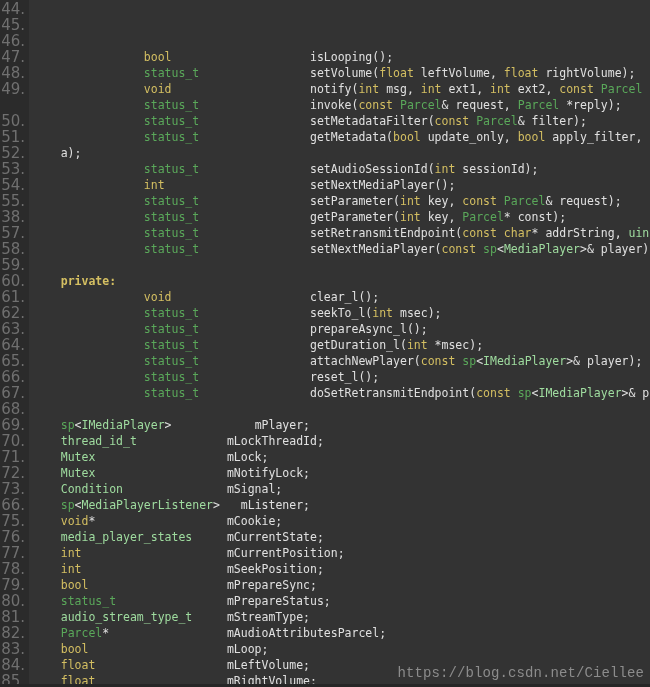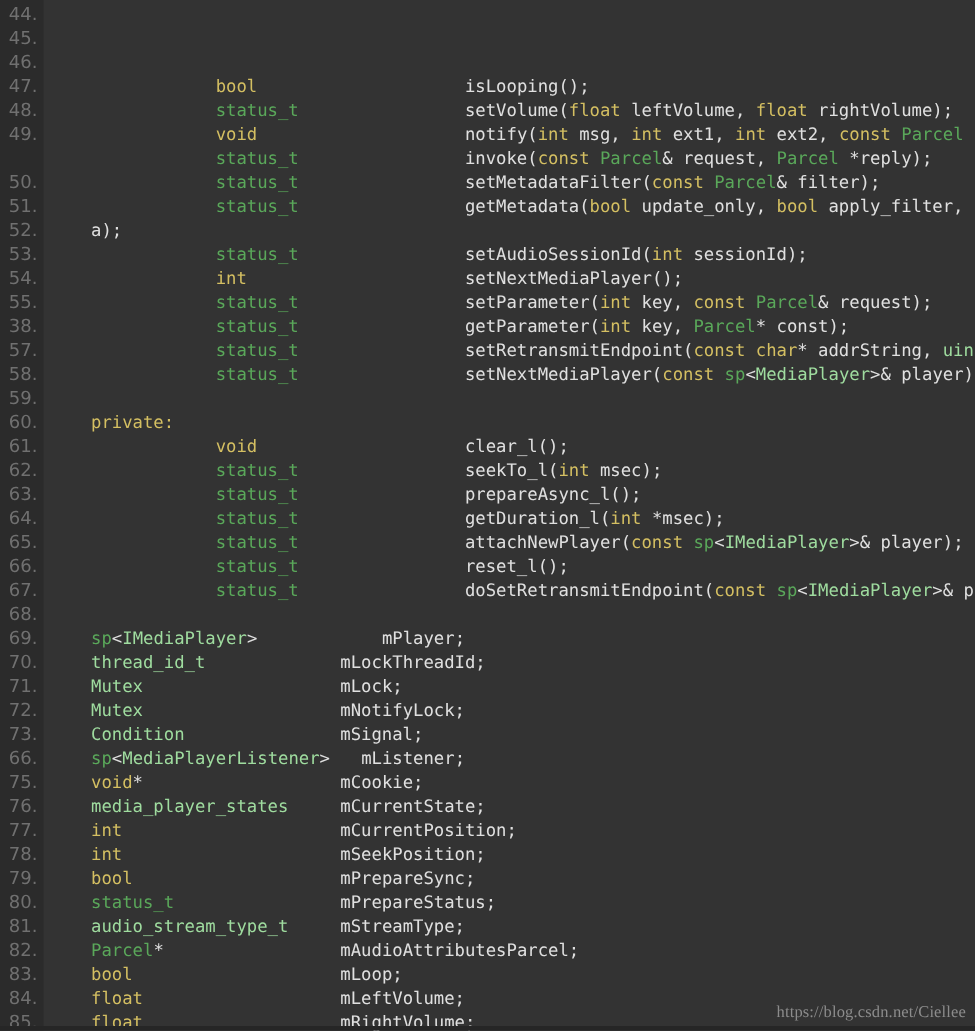--- a/index.html
+++ b/index.html
@@ -46,21 +46,21 @@
     white-space: pre;
   }
 
   .lineno {
     width: 29px;
     min-width: 29px;
     box-sizing: border-box;
     padding-right: 4px;
     text-align: right;
     color: #707070;
-    font-size: 12px;
+    font-size: 15px;
     line-height: 16px;
     font-family: "DejaVu Sans", "Liberation Sans", sans-serif;
     user-select: none;
   }
 
   .lcontent {
     flex: 1;
     padding-left: 4px;
     color: #d8d8d8;
     white-space: pre;
@@ -70,29 +70,29 @@
 
   
   .line.wrap .lineno { color: transparent; }
 
   
   .t-key      { color: #d4bf62; }            
   .t-type     { color: #5aa85a; }            
   .t-ital     { color: #9fdc9f; }  
   .t-utype    { color: #9fdc9f; }            
   .t-plain    { color: #e0e0e0; }            
-  .t-label    { color: #d4bf62; }            
+  .t-label    { color: #d4bf62; font-weight: bold; }            
 
   .watermark {
     position: absolute;
     right: 6px;
     bottom: 6px;
     color: #8c8c8c;
-    font-size: 11px;
-    font-family: Liberation Serif, serif;
+    font-size: 14px;
+    font-family: Liberation Mono, monospace;
     letter-spacing: 0.1px;
     user-select: none;
   }
 
   .bottom-edge {
     position: absolute;
     left: 0; bottom: 0;
     width: 650px;
     height: 3px;
     background: #262626;

